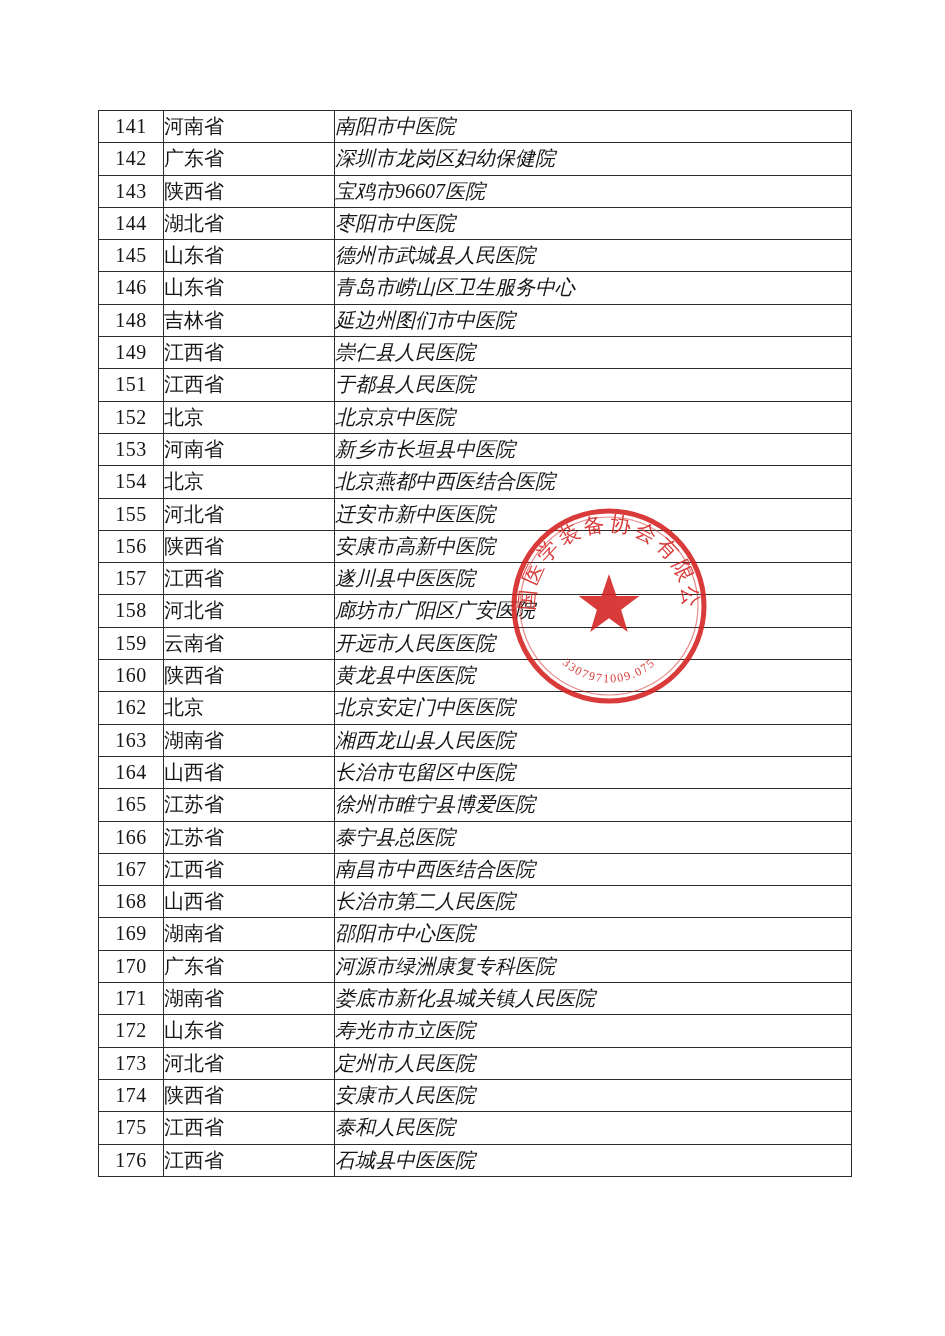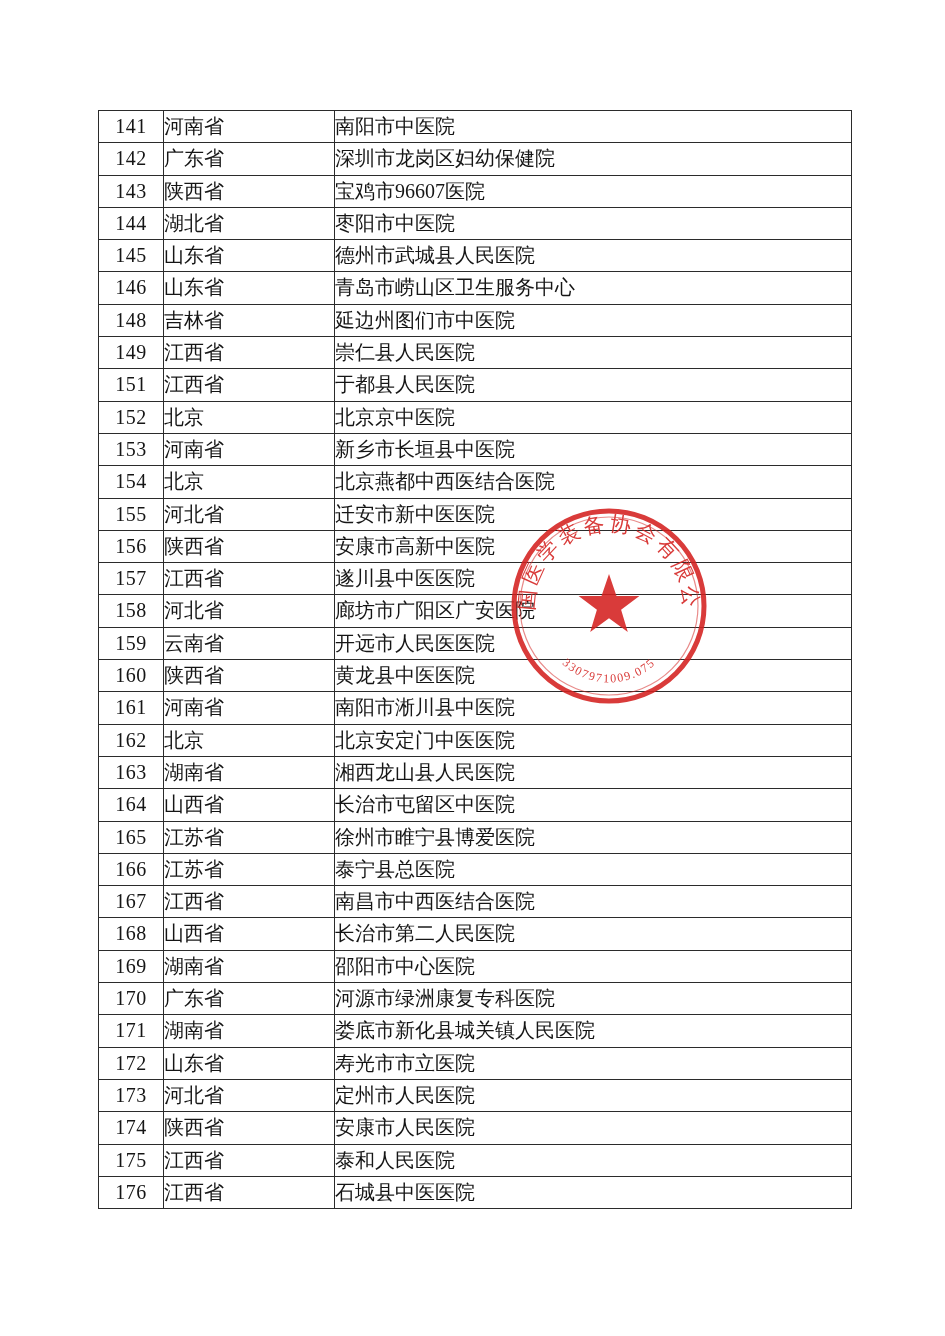--- a/index.html
+++ b/index.html
@@ -53,20 +53,21 @@
   }
   td.c-prov {
     width: 170px;
     text-align: left;
     padding-left: 9px;
   }
   td.c-name {
     width: 516px;
     text-align: left;
     padding-left: 10px;
+    font-style: italic;
   }
   
   .seal {
     position: absolute;
     left: 508px;
     top: 505px;
     width: 202px;
     height: 202px;
     pointer-events: none;
     opacity: 0.88;
@@ -165,25 +166,20 @@
         </tr>
         <tr>
           <td class="c-index">159</td>
           <td class="c-prov">云南省</td>
           <td class="c-name">开远市人民医医院</td>
         </tr>
         <tr>
           <td class="c-index">160</td>
           <td class="c-prov">陕西省</td>
           <td class="c-name">黄龙县中医医院</td>
-        </tr>
-        <tr>
-          <td class="c-index">161</td>
-          <td class="c-prov">河南省</td>
-          <td class="c-name">南阳市淅川县中医院</td>
         </tr>
         <tr>
           <td class="c-index">162</td>
           <td class="c-prov">北京</td>
           <td class="c-name">北京安定门中医医院</td>
         </tr>
         <tr>
           <td class="c-index">163</td>
           <td class="c-prov">湖南省</td>
           <td class="c-name">湘西龙山县人民医院</td>

